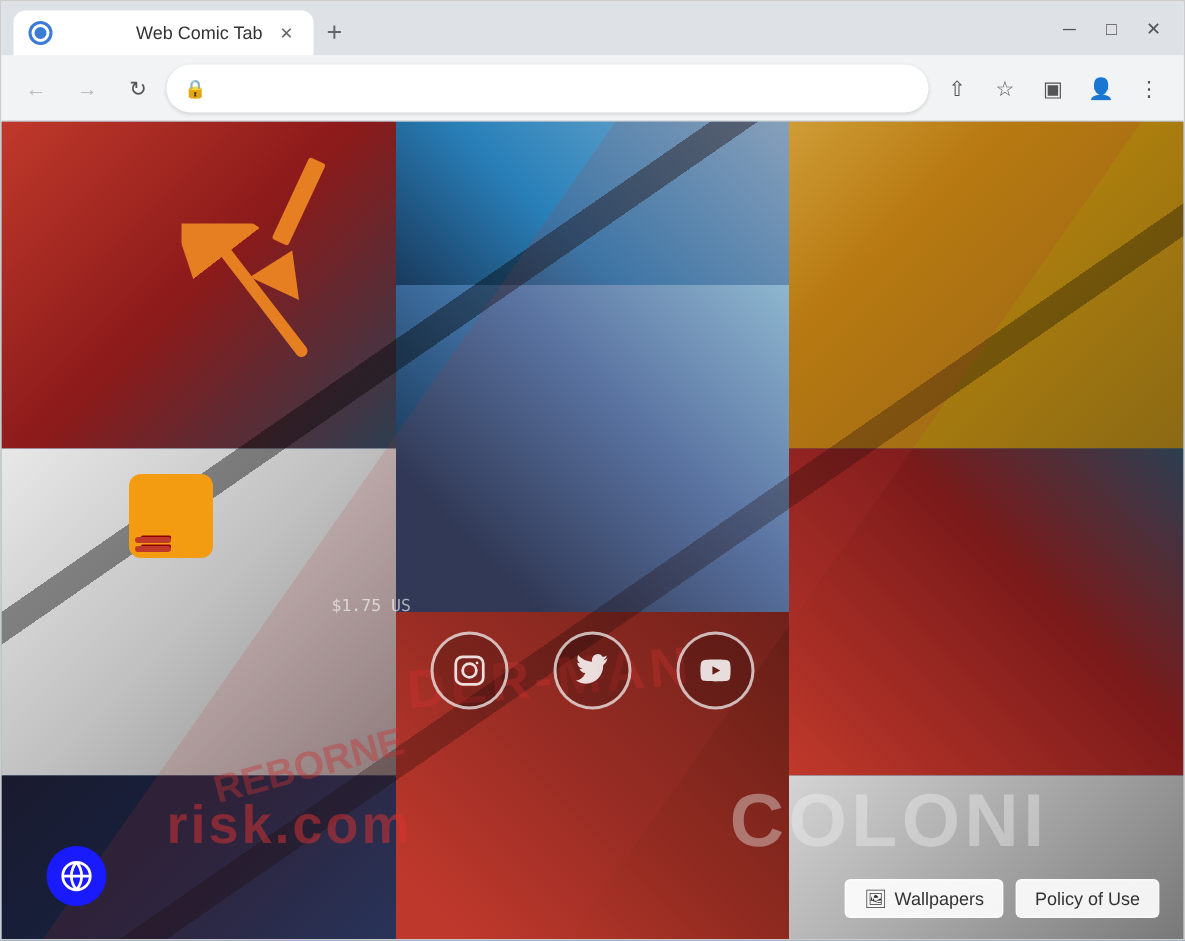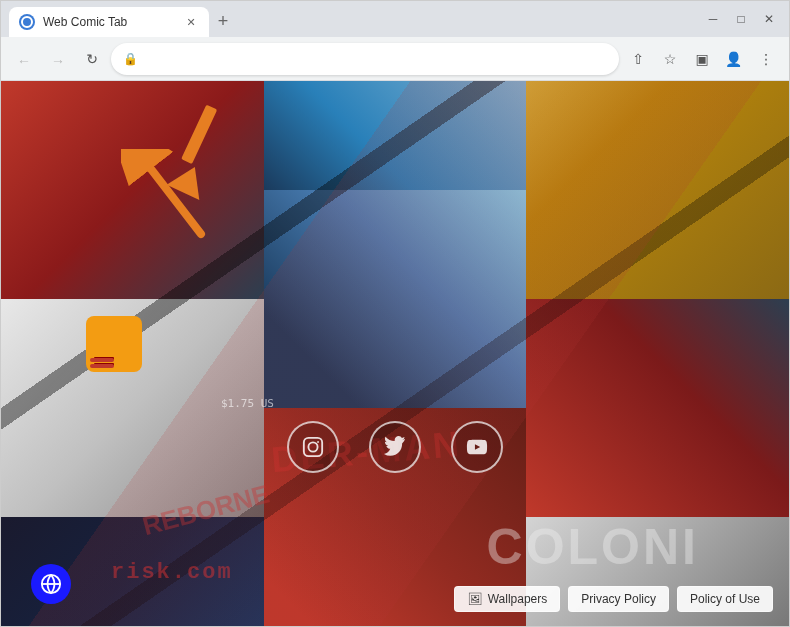--- a/index.html
+++ b/index.html
@@ -9,20 +9,21 @@
     .browser-frame { width: 790px; height: 627px; display: flex; flex-direction: column; border: 1px solid #ccc; }
 
     
     .title-bar {
       background: #dee1e6;
       height: 36px;
       display: flex;
       align-items: flex-end;
       padding: 0 8px;
       flex-shrink: 0;
+      text-align: right;
     }
     .tab {
       background: #fff;
       border-radius: 8px 8px 0 0;
       height: 30px;
       display: flex;
       align-items: center;
       padding: 0 10px;
       gap: 8px;
       min-width: 200px;
@@ -387,26 +388,26 @@
       left: 140px;
       font-size: 26px;
       font-weight: 900;
       color: rgba(200,50,50,0.4);
       font-family: Impact, sans-serif;
       pointer-events: none;
       transform: rotate(-15deg);
     }
     .comic-text-risk {
       position: absolute;
-      bottom: 41px;
+      bottom: 55px;
       left: 110px;
-      font-size: 22px;
+      font-size: 36px;
       font-weight: 900;
       color: rgba(220,50,50,0.5);
-      font-family: Liberation Mono, monospace;
+      font-family: Liberation Sans, sans-serif;
       letter-spacing: 2px;
       pointer-events: none;
     }
     .comic-text-colon {
       position: absolute;
       bottom: 50px;
       right: 90px;
       font-size: 50px;
       font-weight: 900;
       color: rgba(240,240,240,0.4);
@@ -534,22 +535,19 @@
         <path d="M12 2a15.3 15.3 0 010 20M12 2a15.3 15.3 0 000 20"></path>
       </svg>
     </div>
 
     <div class="bottom-bar">
       <button class="bottom-btn">
         <span>🖼</span>
         <span>Wallpapers</span>
       </button>
       <button class="bottom-btn">
-        <span>Privacy Policy</span>
-      </button>
-      <button class="bottom-btn">
         <span>Policy of Use</span>
       </button>
     </div>
 
   </div>
 
 </div>
 
 </body></html>

